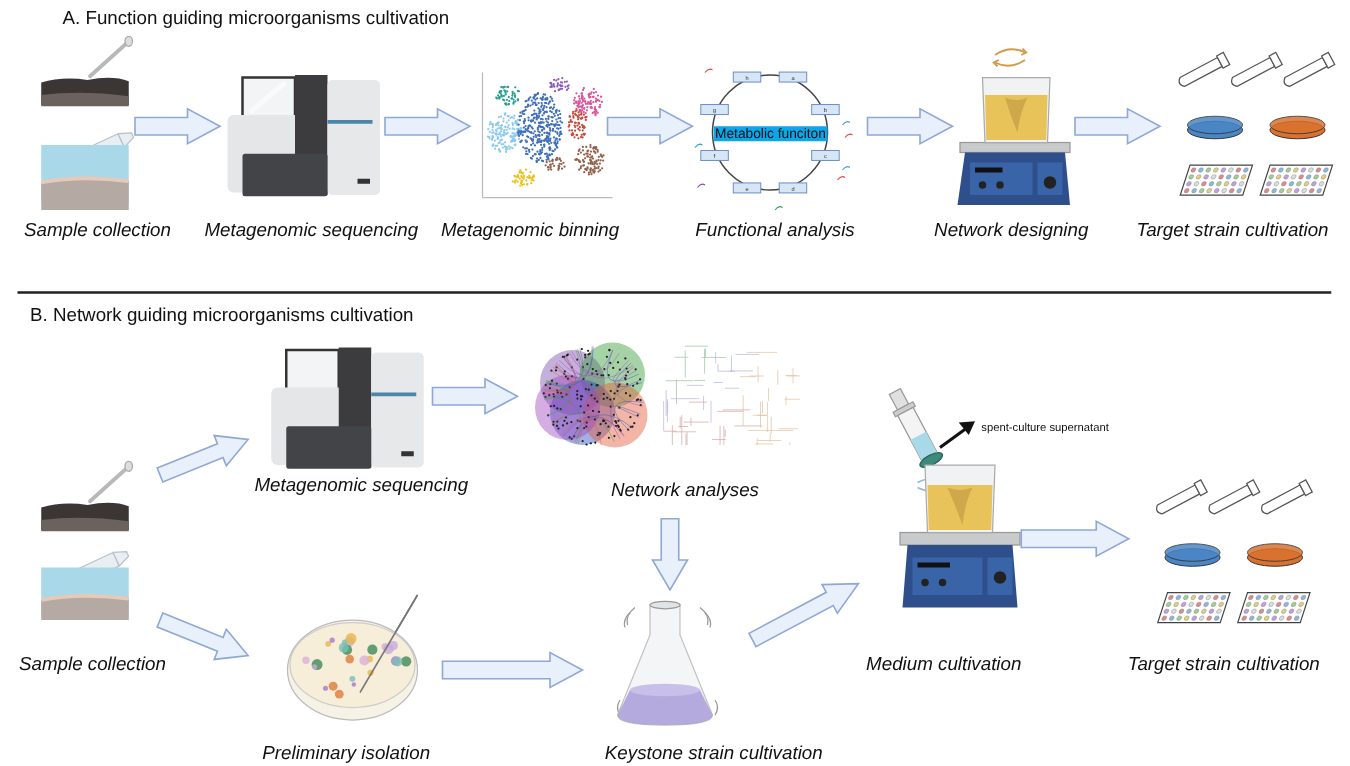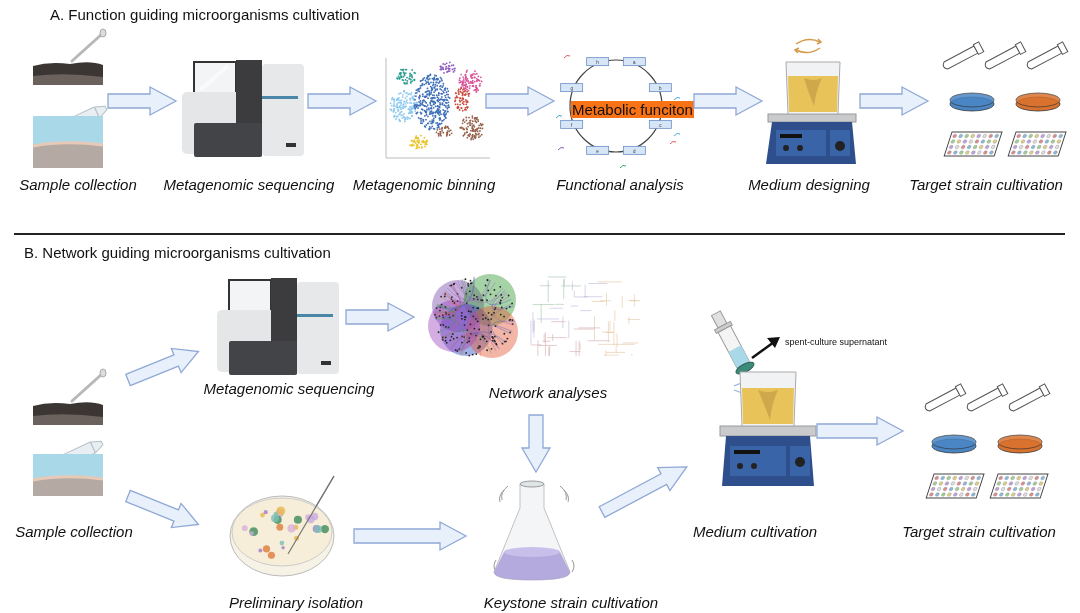--- a/index.html
+++ b/index.html
@@ -1071,21 +1071,21 @@
     </g>
     <path d="M14 18 q3 -4 6 -2" stroke="#e0454e" fill="none" stroke-width="0.9"></path>
     <path d="M124 60 q3 -4 6 -2" stroke="#3aa0d8" fill="none" stroke-width="0.9"></path>
     <path d="M126 70 q3 -4 6 -2" stroke="#e0454e" fill="none" stroke-width="0.9"></path>
     <path d="M124 96 q3 -4 6 -2" stroke="#3aa0d8" fill="none" stroke-width="0.9"></path>
     <path d="M120 104 q3 -4 6 -2" stroke="#e0454e" fill="none" stroke-width="0.9"></path>
     <path d="M70 128 q3 -4 6 -2" stroke="#2aa05a" fill="none" stroke-width="0.9"></path>
     <path d="M8 110 q3 -4 6 -2" stroke="#7a4bb3" fill="none" stroke-width="0.9"></path>
     <path d="M6 78 q3 -4 6 -2" stroke="#2aa0c8" fill="none" stroke-width="0.9"></path>
   </svg>
-<div class="abs" style="left:571px;top:101px;font-size:15px;background:#f97316;padding:0 1px;">Metabolic funciton</div>
+<div class="abs" style="left:571px;top:101px;font-size:11px;background:#0ea5e9;padding:0 1px;">Metabolic funciton</div>
 
 <svg style="left:692px;top:86px;" width="72" height="30">
   <path d="M2 8 L44 8 L44 1 L70 15 L44 29 L44 22 L2 22 Z" fill="#e8f0fb" stroke="#8fa8d6" stroke-width="1.3"></path>
 </svg>
 
 <svg style="left:758px;top:34px;" width="110" height="140">
   <g fill="none" stroke="#d49a4a" stroke-width="1.5">
     <path d="M38 10 Q50 2 62 8"></path>
       <path d="M60 5 L63 8 L59 10"></path>
     <path d="M62 14 Q50 22 38 16"></path>
@@ -1198,21 +1198,21 @@
       <circle cx="34" cy="20.5" r="1.8" fill="#ddd" stroke="#777" stroke-width="0.3"></circle>
       <circle cx="40" cy="20.5" r="1.8" fill="#e08a8a" stroke="#777" stroke-width="0.3"></circle>
       <circle cx="46" cy="20.5" r="1.8" fill="#8ab8e0" stroke="#777" stroke-width="0.3"></circle>
     </g>
   </svg>
 
 <div class="abs lbl" style="left:78px;top:176px;">Sample collection</div>
 <div class="abs lbl" style="left:249px;top:176px;">Metagenomic sequencing</div>
 <div class="abs lbl" style="left:424px;top:176px;">Metagenomic binning</div>
 <div class="abs lbl" style="left:620px;top:176px;">Functional analysis</div>
-<div class="abs lbl" style="left:809px;top:176px;">Medium designing</div>
+<div class="abs lbl" style="left:809px;top:176px;">Network designing</div>
 <div class="abs lbl" style="left:986px;top:176px;">Target strain cultivation</div>
 
 <div class="divider"></div>
 
 <div class="abs title" style="left:24px;top:244px;">B. Network guiding microorganisms cultivation</div>
 
 <svg style="left:30px;top:368px;" width="80" height="140">
   <line x1="42" y1="33" x2="72" y2="6" stroke="#b8b8b8" stroke-width="3" stroke-linecap="round"></line>
   <ellipse cx="73" cy="5" rx="3" ry="4" fill="#ddd" stroke="#aaa"></ellipse>
   <path d="M3 38 Q20 33 40 36 Q60 32 73 37 L73 56 L3 56 Z" fill="#3b3633"></path>
@@ -1555,21 +1555,21 @@
     <circle cx="52.99514217859404" cy="44.23793524979031" r="3.9910493827160494" fill="#7bbfb5" opacity="0.8"></circle>
     <circle cx="49.42728540702029" cy="81.29071074693705" r="3.575810185185185" fill="#e07a3a" opacity="0.8"></circle>
     <circle cx="69.52982295364258" cy="54.40485667875954" r="4.070293209876543" fill="#d9b0d8" opacity="0.8"></circle>
     <circle cx="94.41887449953292" cy="54.81760172415937" r="3.7244984567901236" fill="#a57bc9" opacity="0.8"></circle>
     <circle cx="92.53367883695037" cy="42.56445587968415" r="3.788425925925926" fill="#c9a9e0" opacity="0.8"></circle>
     <circle cx="74.46933899947666" cy="64.21540529398476" r="2.5120756172839505" fill="#e8b84a" opacity="0.8"></circle>
     <circle cx="102.91050014435385" cy="55.088303537917334" r="4.145447530864198" fill="#3e8a5a" opacity="0.8"></circle>
     <circle cx="96.03054980006979" cy="55.17407292163759" r="3.9385416666666666" fill="#7bbfb5" opacity="0.8"></circle>
     <line x1="112" y1="2" x2="66" y2="80" stroke="#777" stroke-width="1.2"></line>
   </svg>
-<div class="abs lbl" style="left:296px;top:594px;">Preliminary isolation</div>
+<div class="abs lbl" style="left:277px;top:594px;">Preliminary isolation</div>
 
 <svg style="left:352px;top:521px;" width="118" height="30">
   <path d="M2 8 L88 8 L88 1 L114 15 L88 29 L88 22 L2 22 Z" fill="#e8f0fb" stroke="#8fa8d6" stroke-width="1.3"></path>
 </svg>
 
 <svg style="left:484px;top:476px;" width="100" height="112">
   <g fill="none" stroke="#999" stroke-width="1">
     <path d="M20 14 Q14 20 16 26"></path>
       <path d="M24 10 Q16 16 18 24"></path>
     <path d="M80 14 Q86 20 84 26"></path>

